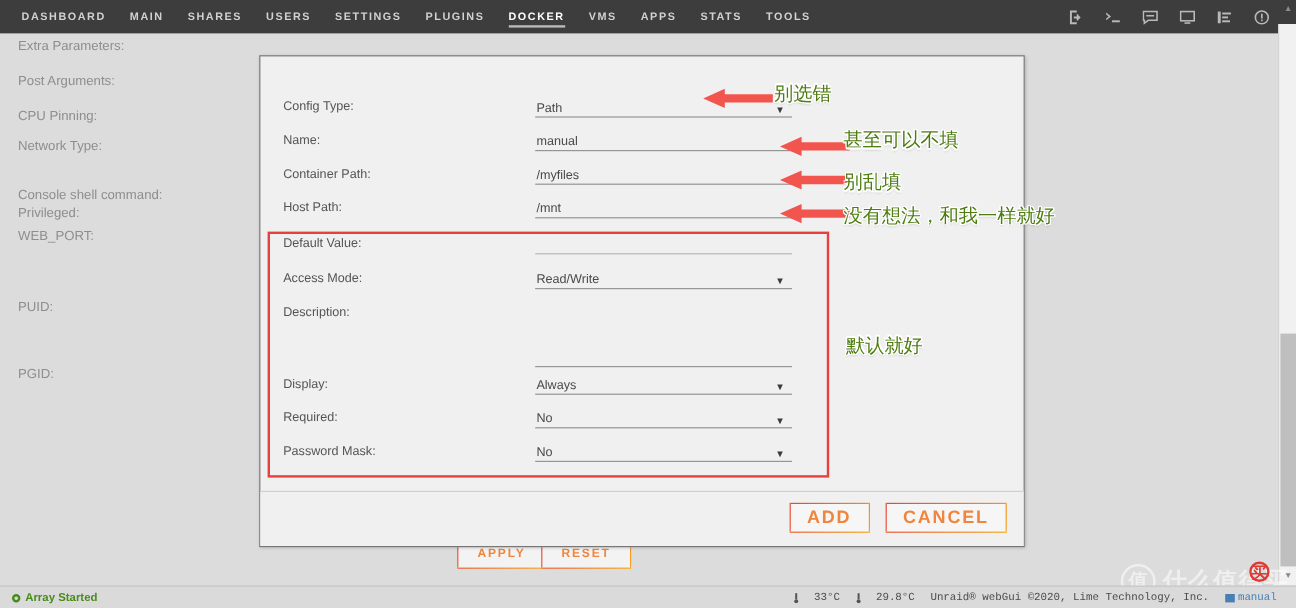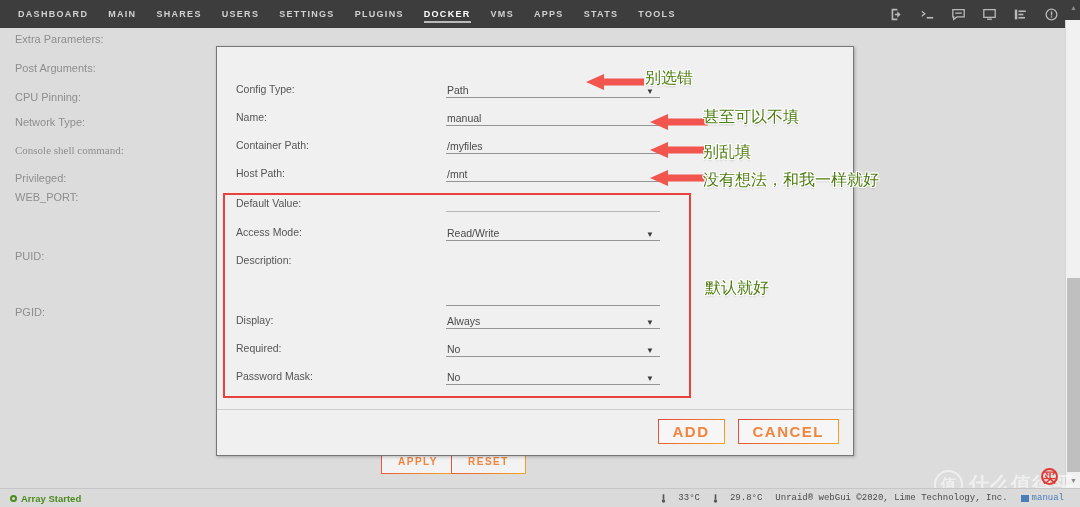--- a/index.html
+++ b/index.html
@@ -248,21 +248,21 @@
       </span>
     </div>
   </div>
 
   <div class="page">
     <div id="bg-labels">
         <div class="bg-label" style="top: 5px;">Extra Parameters:</div>
         <div class="bg-label" style="top: 34px;">Post Arguments:</div>
         <div class="bg-label" style="top: 63px;">CPU Pinning:</div>
         <div class="bg-label" style="top: 88px;">Network Type:</div>
-        <div class="bg-label" style="top: 116px; font-family: Liberation Serif, serif;">Console shell command:</div>
+        <div class="bg-label" style="top: 129px;">Console shell command:</div>
         <div class="bg-label" style="top: 144px;">Privileged:</div>
         <div class="bg-label" style="top: 163px;">WEB_PORT:</div>
         <div class="bg-label" style="top: 222px;">PUID:</div>
         <div class="bg-label" style="top: 278px;">PGID:</div>
       </div>
     <div class="bg-extra-value">--mount type=tmpfs,destination=/tmp</div>
     <div class="bg-extra-underline"></div>
 
     <div class="page-btn" style="left:381px; top:421px;">APPLY</div>
     <div class="page-btn" style="left:451px; top:421px;">RESET</div>

